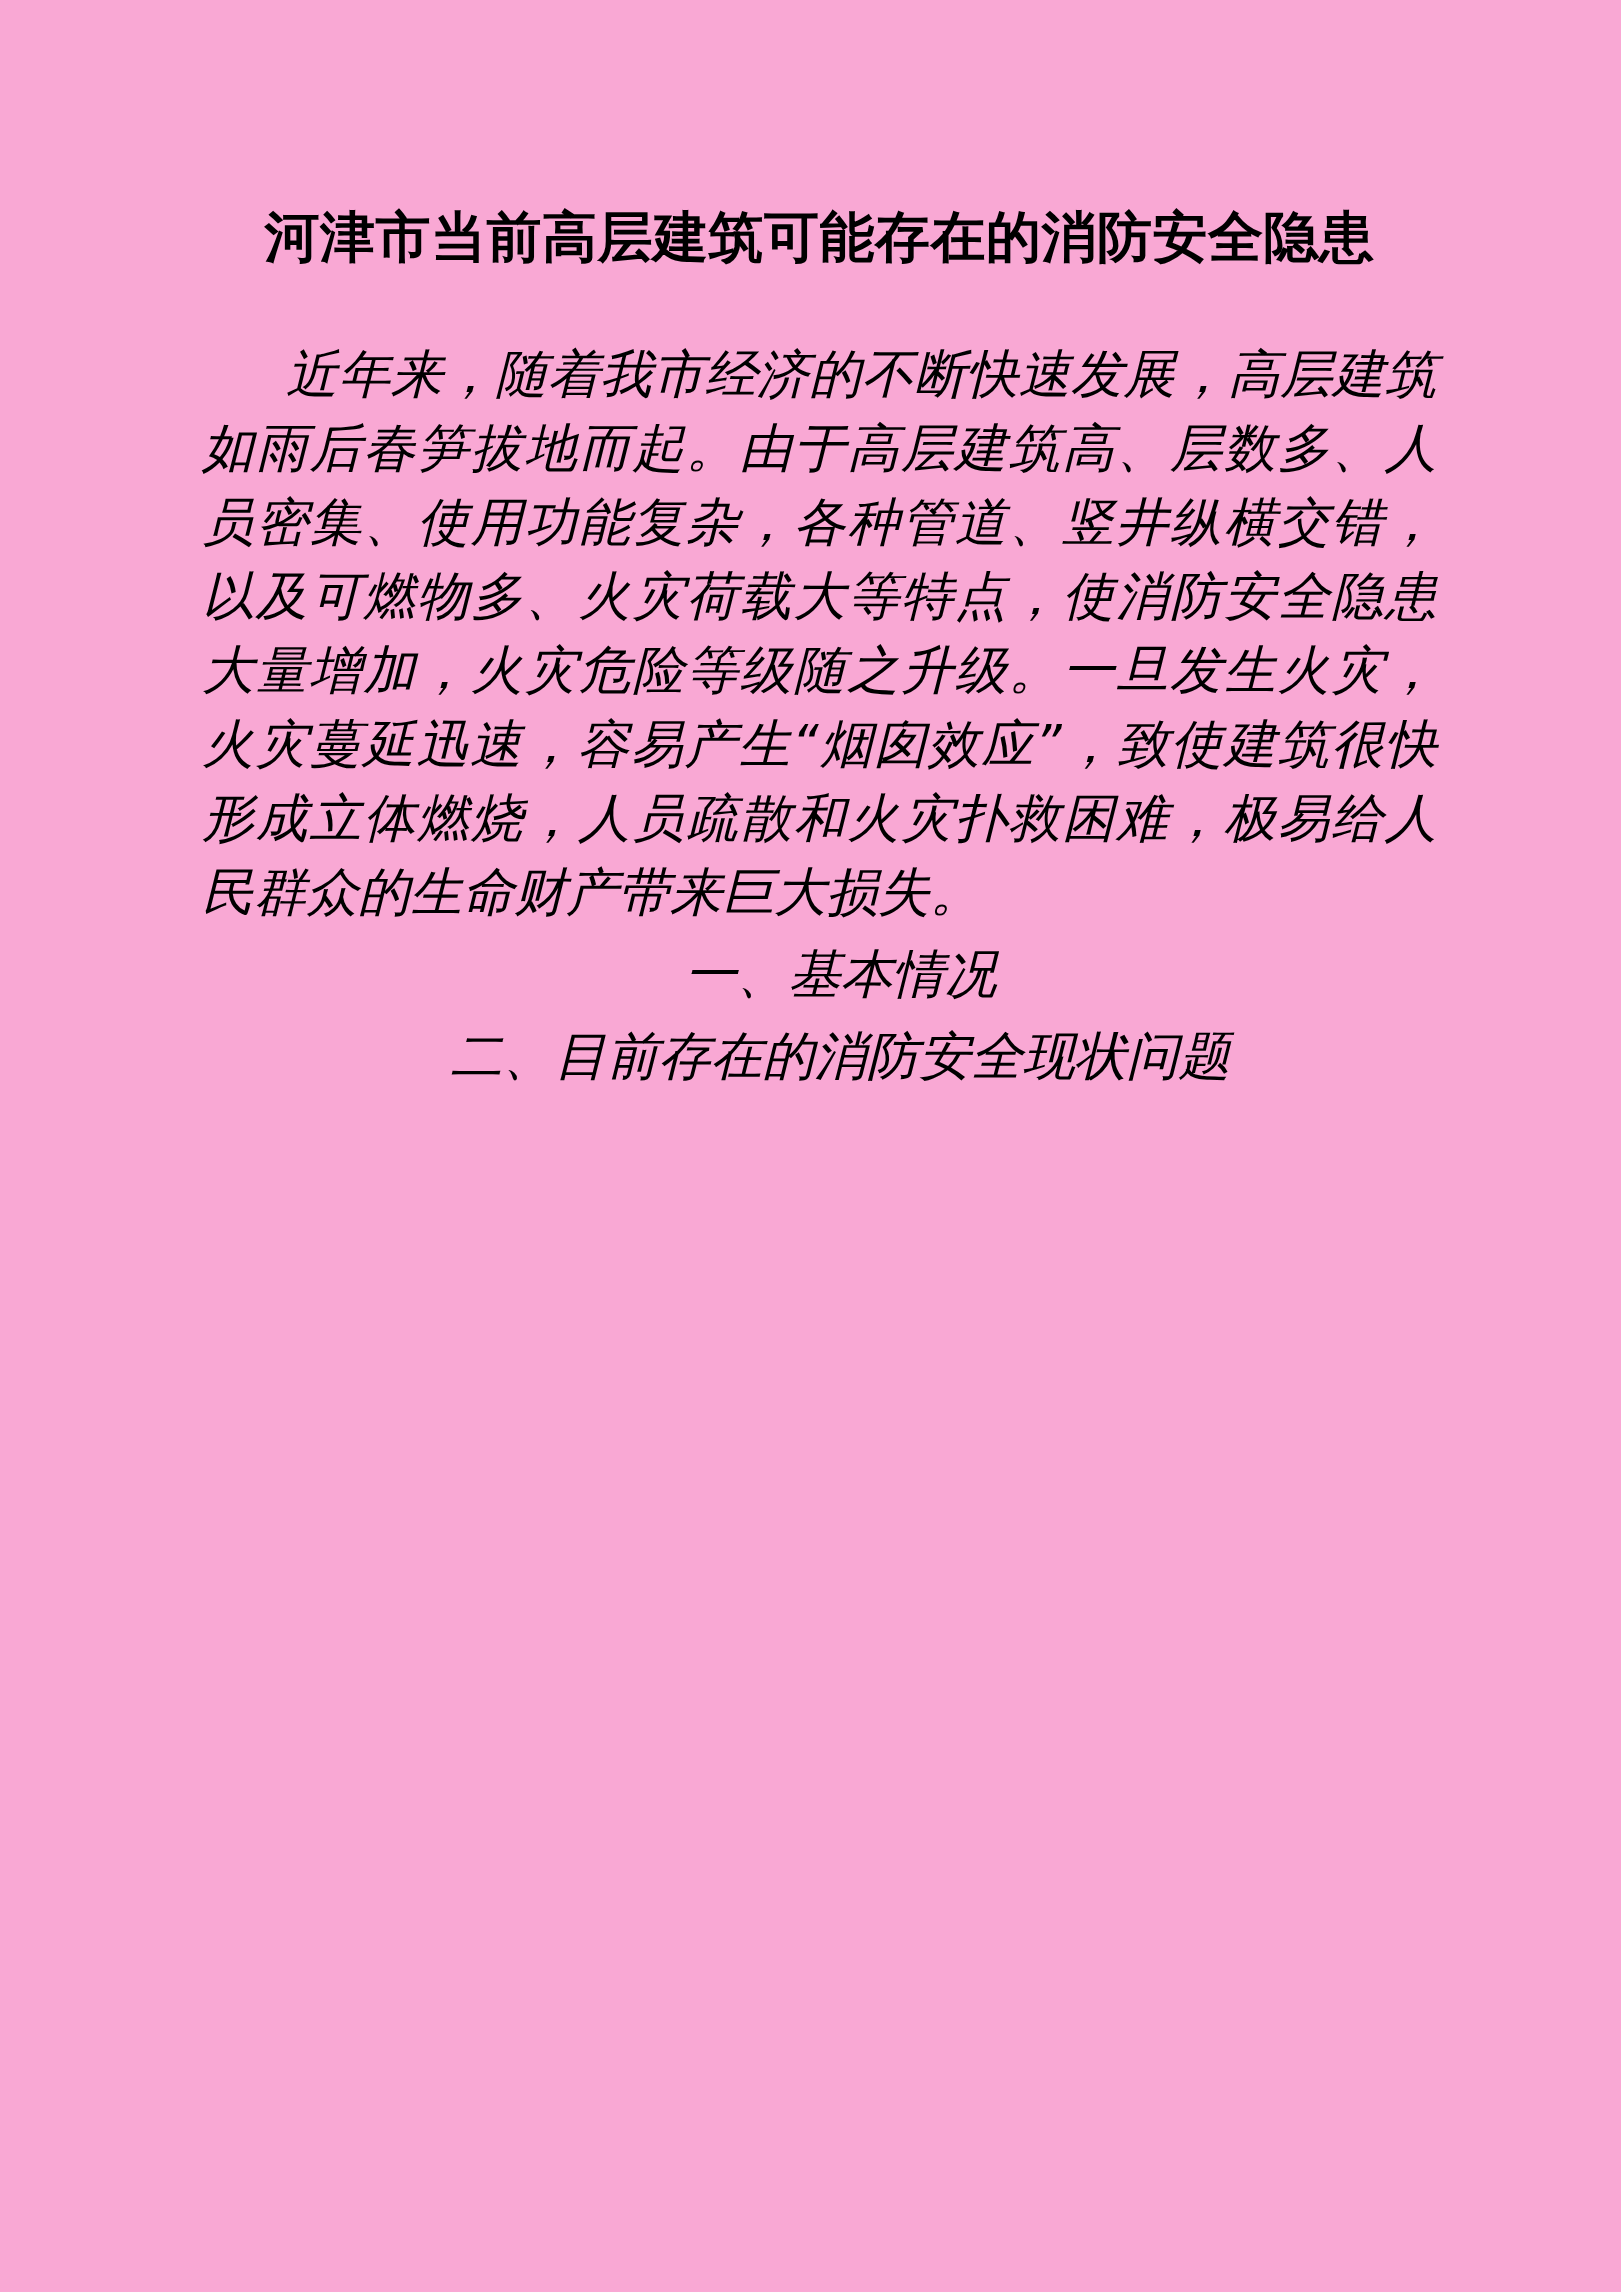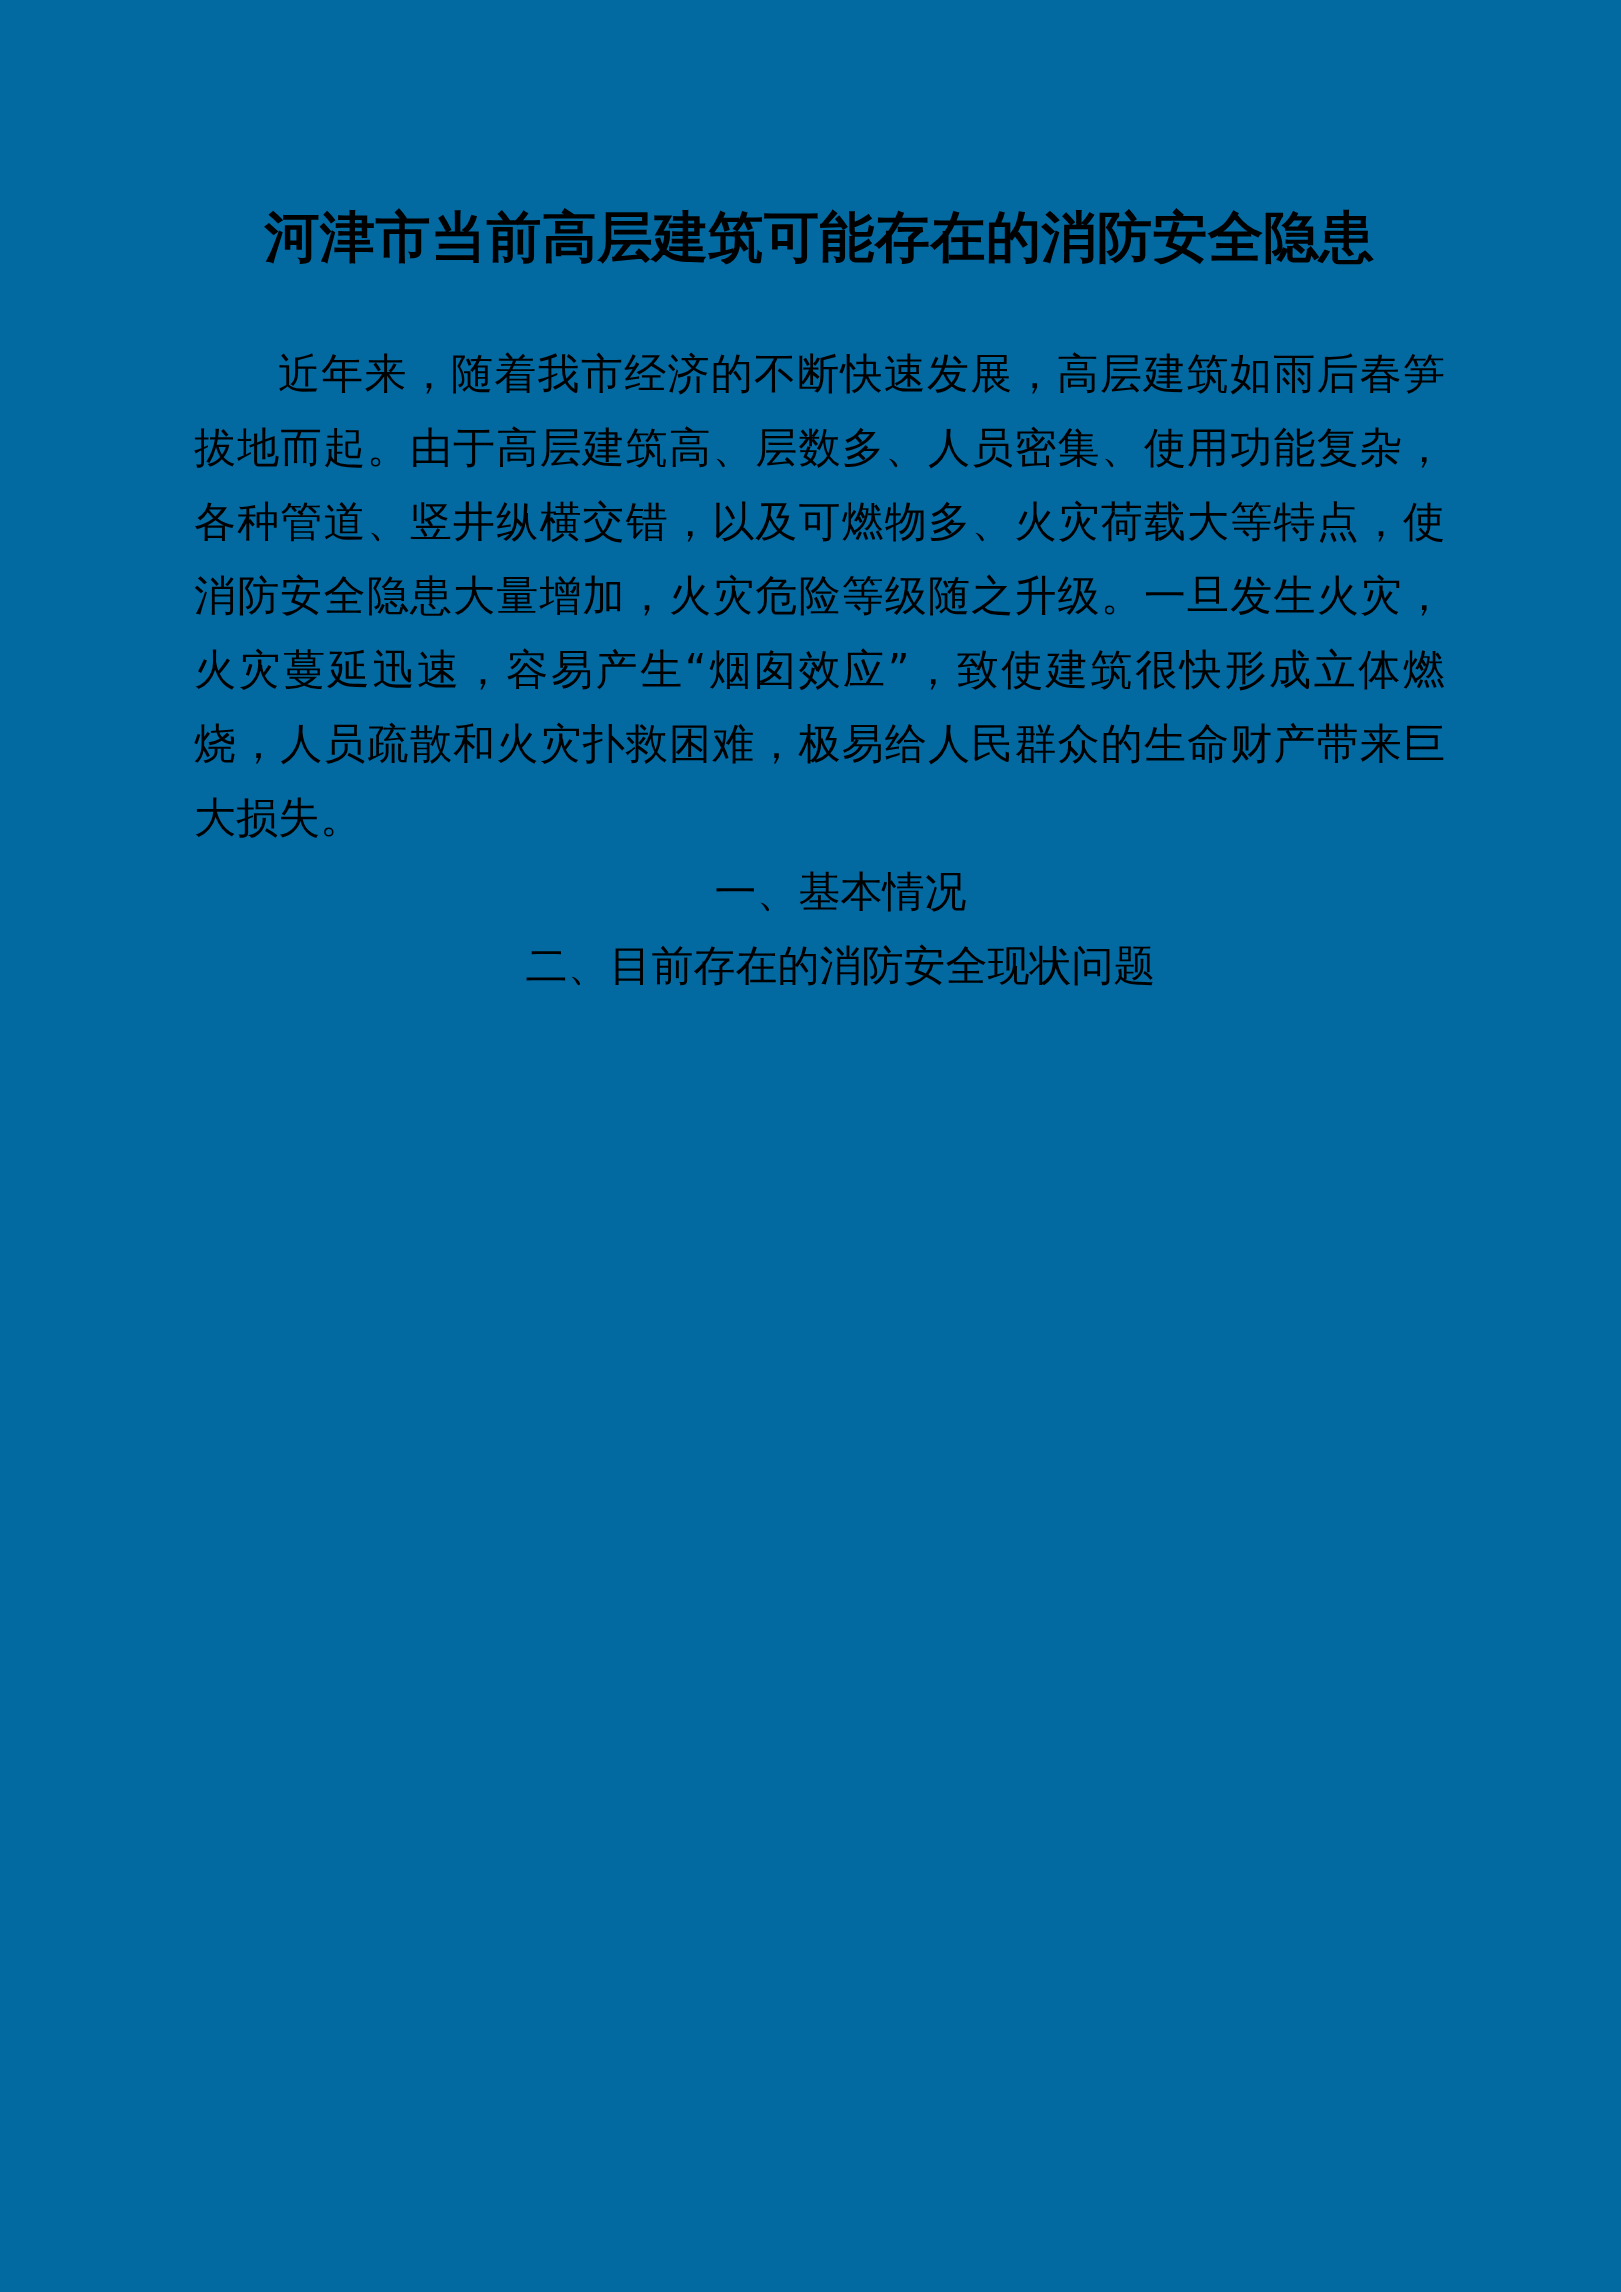--- a/index.html
+++ b/index.html
@@ -8,21 +8,21 @@
     background: #ffffff;
   }
   body {
     font-family: "DejaVu Sans", "Liberation Sans", sans-serif;
     color: #000000;
   }
   .page {
     position: relative;
     width: 1621px;
     height: 2293px;
-    background: #0369a1;
+    background: #f9a8d4;
     overflow: hidden;
     box-sizing: border-box;
   }
   .content {
     position: absolute;
     left: 194px;
     top: 0;
     width: 1251px;
   }
   .doc-title {
@@ -39,28 +39,29 @@
   .title-line-1 {
     padding-top: 188px;
   }
   .title-line-2 {
     padding-top: 17.6px;
   }
   .body-block {
     margin-top: 51px;
   }
   p.para {
-    font-size: 42px;
+    font-size: 52px;
     font-weight: normal;
     line-height: 74px;
     text-align: justify;
     text-justify: inter-ideograph;
-    margin: 0;
+    margin: 8px;
     letter-spacing: 0px;
     word-break: break-all;
+    font-style: italic;
   }
   p.indent2 {
     text-indent: 84px;
   }
   p.heading {
     text-indent: 42px;
     text-align: center;
   }
 </style>
 </head>

